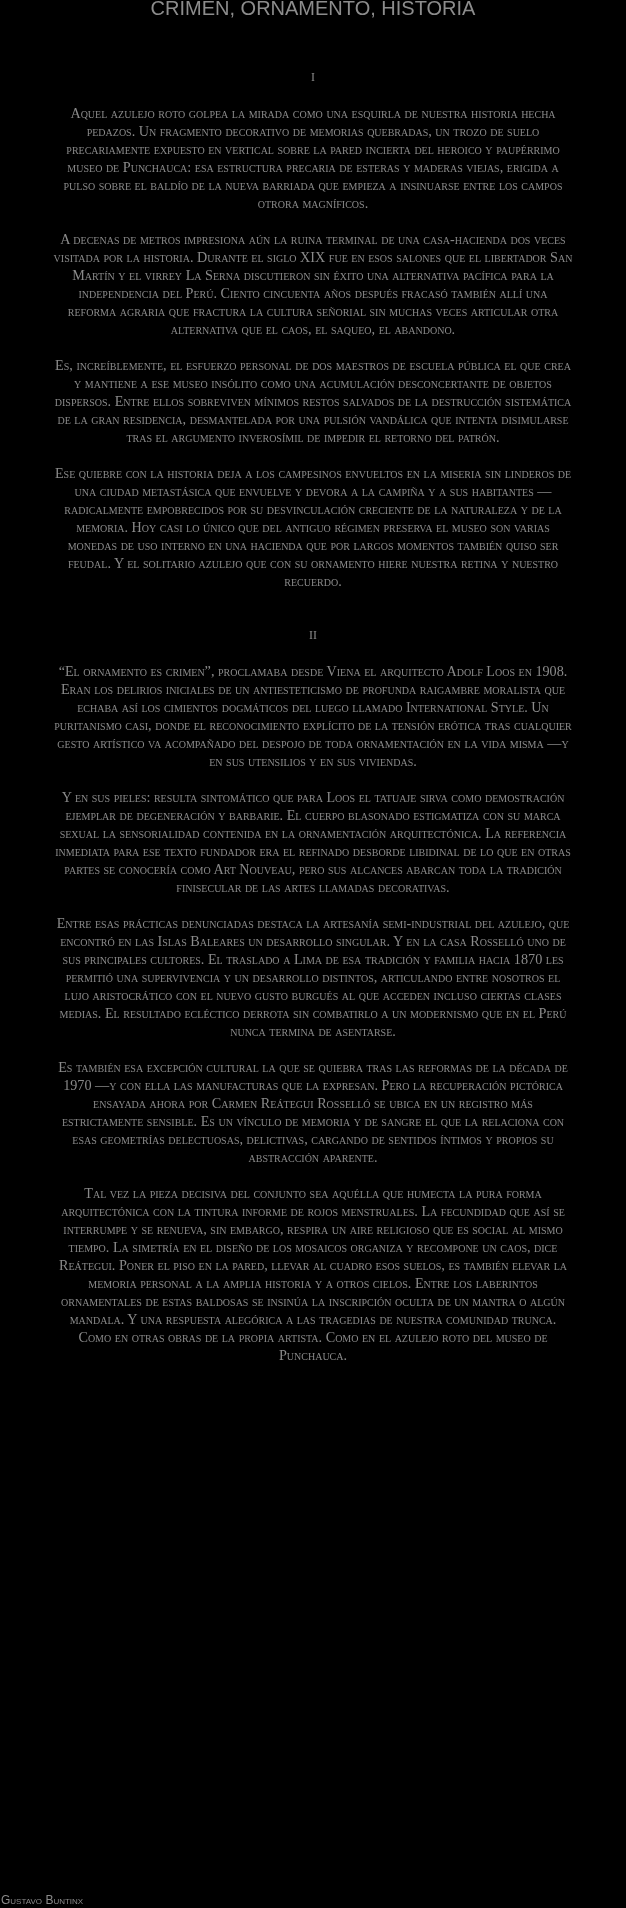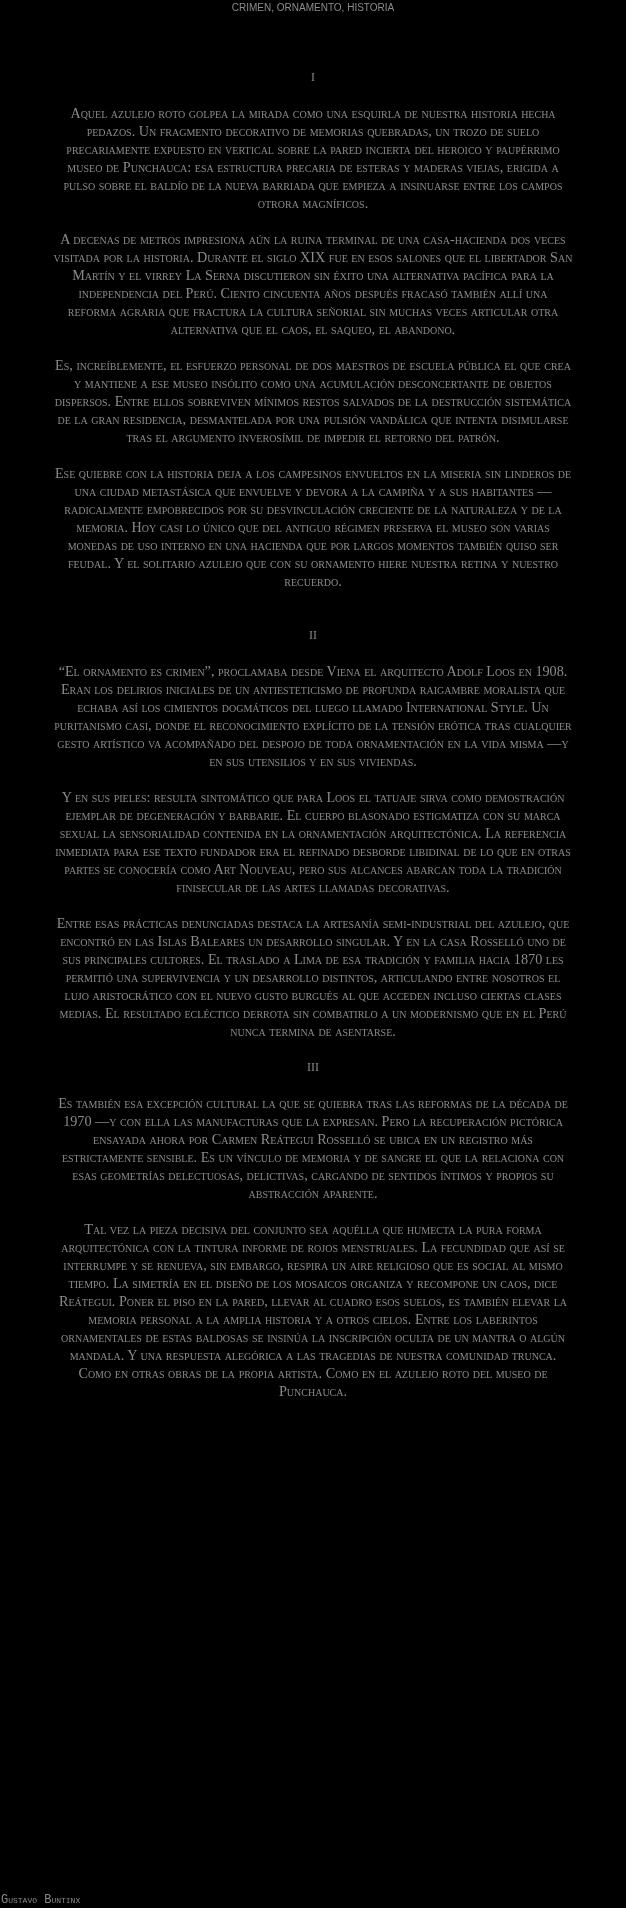--- a/index.html
+++ b/index.html
@@ -14,21 +14,21 @@
       overflow: hidden;
       color: #8a8a8a;
     }
     .title {
       position: absolute;
       top: 0;
       left: 0;
       width: 626px;
       text-align: center;
       font-family: "Liberation Sans", sans-serif;
-      font-size: 10px;
+      font-size: 20px;
       line-height: 16px;
       color: #8c8c8c;
       letter-spacing: 0px;
     }
     .article {
       position: absolute;
       top: 68px;
       left: 0;
       width: 626px;
       text-align: center;
@@ -51,21 +51,21 @@
     .numeral.third { margin-top: 18px; margin-bottom: 18px; }
     .para {
       margin: 12px auto;
       width: 520px;
     }
     .para + .para { margin-top: 18px; }
     .signature {
       position: absolute;
       top: 1893px;
       left: 1px;
-      font-family: Liberation Mono, monospace;
+      font-family: Liberation Sans, sans-serif;
       font-variant: small-caps;
       font-size: 12px;
       line-height: 14px;
       color: #8a8a8a;
     }
   </style>
 </head>
 <body>
 
 <div class="title">CRIMEN, ORNAMENTO, HISTORIA</div>
@@ -76,19 +76,18 @@
   <p class="para">Aquel azulejo roto golpea la mirada como una esquirla de nuestra historia hecha pedazos. Un fragmento decorativo de memorias quebradas, un trozo de suelo precariamente expuesto en vertical sobre la pared incierta del heroico y paupérrimo museo de Punchauca: esa estructura precaria de esteras y maderas viejas, erigida a pulso sobre el baldío de la nueva barriada que empieza a insinuarse entre los campos otrora magníficos.</p>
   <p class="para">A decenas de metros impresiona aún la ruina terminal de una casa-hacienda dos veces visitada por la historia. Durante el siglo XIX fue en esos salones que el libertador San Martín y el virrey La Serna discutieron sin éxito una alternativa pacífica para la independencia del Perú. Ciento cincuenta años después fracasó también allí una reforma agraria que fractura la cultura señorial sin muchas veces articular otra alternativa que el caos, el saqueo, el abandono.</p>
   <p class="para">Es, increíblemente, el esfuerzo personal de dos maestros de escuela pública el que crea y mantiene a ese museo insólito como una acumulación desconcertante de objetos dispersos. Entre ellos sobreviven mínimos restos salvados de la destrucción sistemática de la gran residencia, desmantelada por una pulsión vandálica que intenta disimularse tras el argumento inverosímil de impedir el retorno del patrón.</p>
   <p class="para">Ese quiebre con la historia deja a los campesinos envueltos en la miseria sin linderos de una ciudad metastásica que envuelve y devora a la campiña y a sus habitantes —radicalmente empobrecidos por su desvinculación creciente de la naturaleza y de la memoria. Hoy casi lo único que del antiguo régimen preserva el museo son varias monedas de uso interno en una hacienda que por largos momentos también quiso ser feudal. Y el solitario azulejo que con su ornamento hiere nuestra retina y nuestro recuerdo.</p>
 
   <p class="numeral second" style="margin-top:36px;">II</p>
   <p class="para">“El ornamento es crimen”, proclamaba desde Viena el arquitecto Adolf Loos en 1908. Eran los delirios iniciales de un antiesteticismo de profunda raigambre moralista que echaba así los cimientos dogmáticos del luego llamado International Style. Un puritanismo casi, donde el reconocimiento explícito de la tensión erótica tras cualquier gesto artístico va acompañado del despojo de toda ornamentación en la vida misma —y en sus utensilios y en sus viviendas.</p>
   <p class="para">Y en sus pieles: resulta sintomático que para Loos el tatuaje sirva como demostración ejemplar de degeneración y barbarie. El cuerpo blasonado estigmatiza con su marca sexual la sensorialidad contenida en la ornamentación arquitectónica. La referencia inmediata para ese texto fundador era el refinado desborde libidinal de lo que en otras partes se conocería como Art Nouveau, pero sus alcances abarcan toda la tradición finisecular de las artes llamadas decorativas.</p>
   <p class="para">Entre esas prácticas denunciadas destaca la artesanía semi-industrial del azulejo, que encontró en las Islas Baleares un desarrollo singular. Y en la casa Rosselló uno de sus principales cultores. El traslado a Lima de esa tradición y familia hacia 1870 les permitió una supervivencia y un desarrollo distintos, articulando entre nosotros el lujo aristocrático con el nuevo gusto burgués al que acceden incluso ciertas clases medias. El resultado ecléctico derrota sin combatirlo a un modernismo que en el Perú nunca termina de asentarse.</p>
 
-  <p class="numeral third">III</p>
   <p class="para">Es también esa excepción cultural la que se quiebra tras las reformas de la década de 1970 —y con ella las manufacturas que la expresan. Pero la recuperación pictórica ensayada ahora por Carmen Reátegui Rosselló se ubica en un registro más estrictamente sensible. Es un vínculo de memoria y de sangre el que la relaciona con esas geometrías delectuosas, delictivas, cargando de sentidos íntimos y propios su abstracción aparente.</p>
   <p class="para">Tal vez la pieza decisiva del conjunto sea aquélla que humecta la pura forma arquitectónica con la tintura informe de rojos menstruales. La fecundidad que así se interrumpe y se renueva, sin embargo, respira un aire religioso que es social al mismo tiempo. La simetría en el diseño de los mosaicos organiza y recompone un caos, dice Reátegui. Poner el piso en la pared, llevar al cuadro esos suelos, es también elevar la memoria personal a la amplia historia y a otros cielos. Entre los laberintos ornamentales de estas baldosas se insinúa la inscripción oculta de un mantra o algún mandala. Y una respuesta alegórica a las tragedias de nuestra comunidad trunca. Como en otras obras de la propia artista. Como en el azulejo roto del museo de Punchauca.</p>
 
 </div>
 
 <div class="signature">Gustavo Buntinx</div>
 
 </body></html>

